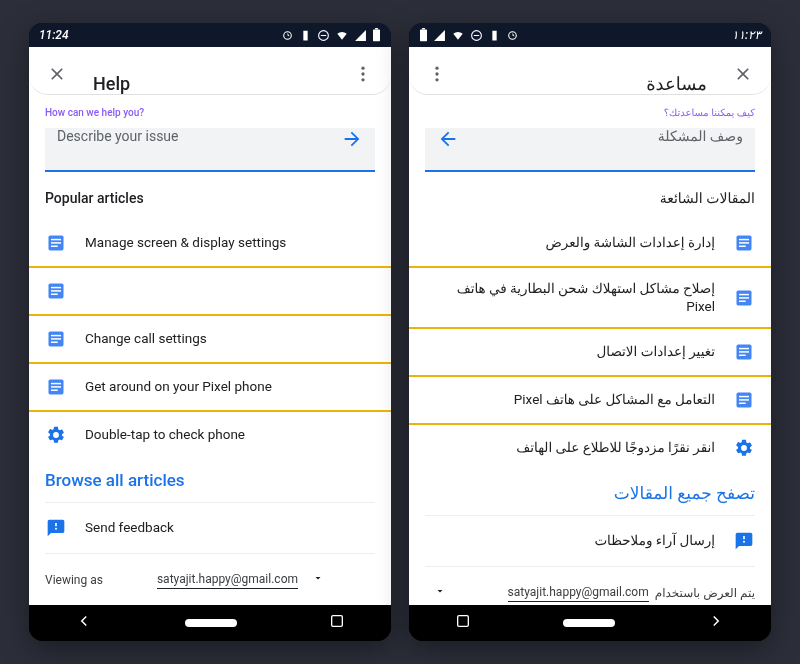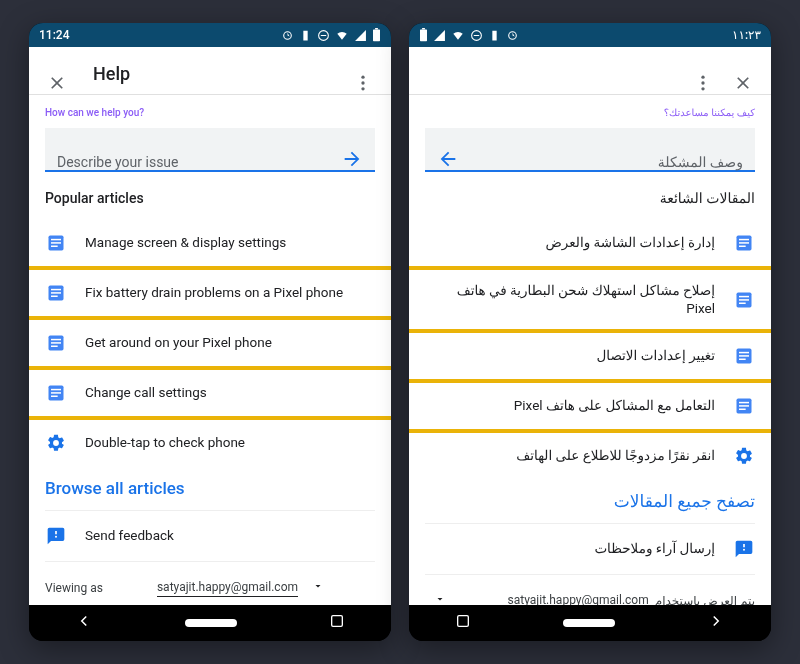--- a/index.html
+++ b/index.html
@@ -18,44 +18,46 @@
     height: 618px;
     background: #000;
     border-radius: 14px;
     overflow: hidden;
     display: flex;
     flex-direction: column;
     box-shadow: 0 8px 30px rgba(0,0,0,0.4);
   }
   .status-bar {
     height: 24px;
-    background: #0c4a6e;
+    background: #0f172a;
     color: #fff;
     display: flex;
     align-items: center;
     padding: 0 10px;
     font-size: 12px;
     font-weight: 500;
+    font-style: italic;
   }
   .status-bar .sb-spacer { flex: 1; }
   .status-bar .sb-icons { display: flex; gap: 5px; align-items: center; }
   .status-bar svg { fill: #fff; }
   .screen {
     flex: 1;
     background: #fff;
     display: flex;
     flex-direction: column;
     overflow: hidden;
   }
   .appbar {
     height: 48px;
     display: flex;
-    align-items: flex-start;
-    padding: 16px 8px;
+    align-items: flex-end;
+    padding: 0 8px;
     border-bottom: 1px solid #e0e0e0;
+    border-radius: 19px;
   }
   .appbar .title {
     font-size: 18px;
     color: #202124;
     font-weight: 500;
     margin: 0 16px;
     flex: 1;
   }
   .icon-btn {
     width: 40px;
@@ -70,21 +72,21 @@
   .prompt {
     font-size: 10px;
     color: #8b5cf6;
     font-weight: 500;
     margin-bottom: 10px;
   }
   .search-box {
     background: #f1f3f4;
     height: 44px;
     display: flex;
-    align-items: flex-end;
+    align-items: flex-start;
     padding: 0 12px;
     border-bottom: 2px solid #1a73e8;
     margin-bottom: 18px;
   }
   .search-box .placeholder {
     flex: 1;
     color: #5f6368;
     font-size: 14px;
   }
   .search-box svg { fill: #1a73e8; width: 22px; height: 22px; }
@@ -92,21 +94,21 @@
     font-size: 14px;
     font-weight: 500;
     color: #202124;
     margin-bottom: 14px;
   }
   .article-list { margin: 0 -16px; }
   .article-item {
     display: flex;
     align-items: center;
     padding: 12px 16px;
-    border-bottom: 4px solid #eab308;
+    border-bottom: 2px solid #eab308;
     cursor: pointer;
   }
   .article-item:last-child { border-bottom: none; }
   .article-icon {
     width: 22px;
     height: 22px;
     margin-inline-end: 18px;
     flex-shrink: 0;
     display: flex;
     align-items: center;
@@ -230,43 +232,42 @@
         </div>
         <div class="article-item">
           <div class="article-icon">
               <svg width="20" height="20" viewBox="0 0 24 24">
                 <rect x="3" y="3" width="18" height="18" rx="2" fill="#4285f4"></rect>
                 <rect x="6" y="7" width="12" height="1.8" fill="#fff"></rect>
                 <rect x="6" y="11" width="12" height="1.8" fill="#fff"></rect>
                 <rect x="6" y="15" width="8" height="1.8" fill="#fff"></rect>
               </svg>
             </div>
-          <div class="article-label">Fix battery drain problems on a Pixel phone</div>
+        </div>
+        <div class="article-item">
+          <div class="article-icon">
+              <svg width="20" height="20" viewBox="0 0 24 24">
+                <rect x="3" y="3" width="18" height="18" rx="2" fill="#4285f4"></rect>
+                <rect x="6" y="7" width="12" height="1.8" fill="#fff"></rect>
+                <rect x="6" y="11" width="12" height="1.8" fill="#fff"></rect>
+                <rect x="6" y="15" width="8" height="1.8" fill="#fff"></rect>
+              </svg>
+            </div>
+          <div class="article-label">Change call settings</div>
         </div>
         <div class="article-item">
           <div class="article-icon">
               <svg width="20" height="20" viewBox="0 0 24 24">
                 <rect x="3" y="3" width="18" height="18" rx="2" fill="#4285f4"></rect>
                 <rect x="6" y="7" width="12" height="1.8" fill="#fff"></rect>
                 <rect x="6" y="11" width="12" height="1.8" fill="#fff"></rect>
                 <rect x="6" y="15" width="8" height="1.8" fill="#fff"></rect>
               </svg>
             </div>
           <div class="article-label">Get around on your Pixel phone</div>
-        </div>
-        <div class="article-item">
-          <div class="article-icon">
-              <svg width="20" height="20" viewBox="0 0 24 24">
-                <rect x="3" y="3" width="18" height="18" rx="2" fill="#4285f4"></rect>
-                <rect x="6" y="7" width="12" height="1.8" fill="#fff"></rect>
-                <rect x="6" y="11" width="12" height="1.8" fill="#fff"></rect>
-                <rect x="6" y="15" width="8" height="1.8" fill="#fff"></rect>
-              </svg>
-            </div>
-          <div class="article-label">Change call settings</div>
         </div>
         <div class="article-item">
           <div class="article-icon">
               <svg width="20" height="20" viewBox="0 0 24 24" fill="#1a73e8">
                 <path d="M19.14 12.94a7.07 7.07 0 000-1.88l2.03-1.58a.5.5 0 00.12-.64l-1.92-3.32a.5.5 0 00-.61-.22l-2.39.96a7.03 7.03 0 00-1.62-.94l-.36-2.54A.5.5 0 0013.9 2h-3.84a.5.5 0 00-.49.42l-.36 2.54c-.58.24-1.12.56-1.62.94l-2.39-.96a.5.5 0 00-.61.22L2.67 8.48a.5.5 0 00.12.64l2.03 1.58a7.07 7.07 0 000 1.88l-2.03 1.58a.5.5 0 00-.12.64l1.92 3.32c.14.24.43.34.61.22l2.39-.96c.5.38 1.04.7 1.62.94l.36 2.54c.4.24.25.42.49.42h3.84a.5.5 0 00.49-.42l.36-2.54c.58-.24 1.12-.56 1.62-.94l2.39.96c.24.1.5 0 .61-.22l1.92-3.32a.5.5 0 00-.12-.64zM12 15.5A3.5 3.5 0 1115.5 12 3.5 3.5 0 0112 15.5z"></path>
               </svg>
             </div>
           <div class="article-label">Double-tap to check phone</div>
         </div>
       </div>
@@ -326,20 +327,21 @@
     <div class="sb-spacer"></div>
     <span>١١:٢٣</span>
   </div>
   <div class="screen rtl">
     <div class="appbar">
       <div class="icon-btn">
         <svg viewBox="0 0 24 24">
             <path d="M19 6.41L17.59 5 12 10.59 6.41 5 5 6.41 10.59 12 5 17.59 6.41 19 12 13.41 17.59 19 19 17.59 13.41 12z" fill="#5f6368"></path>
           </svg>
       </div>
+      <div class="title">مساعدة</div>
       <div class="icon-btn">
         <svg viewBox="0 0 24 24">
             <circle cx="12" cy="5" r="2" fill="#5f6368"></circle>
             <circle cx="12" cy="12" r="2" fill="#5f6368"></circle>
             <circle cx="12" cy="19" r="2" fill="#5f6368"></circle>
           </svg>
       </div>
     </div>
     <div class="content">
       <div class="prompt">كيف يمكننا مساعدتك؟</div>

